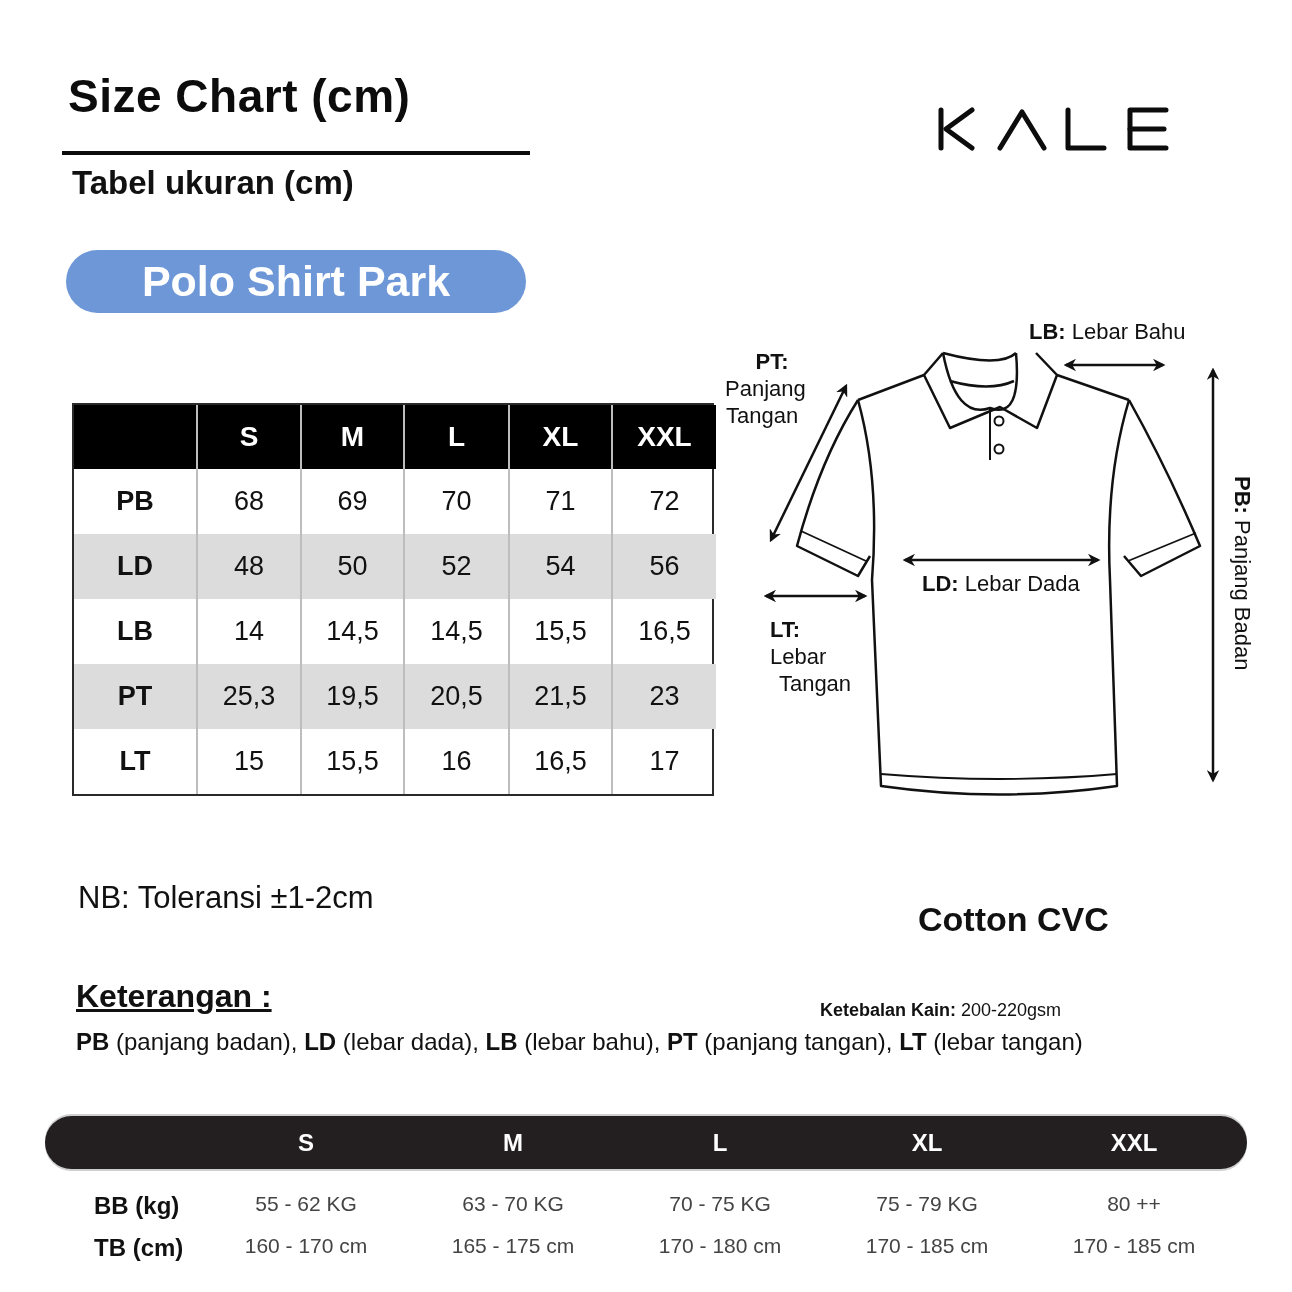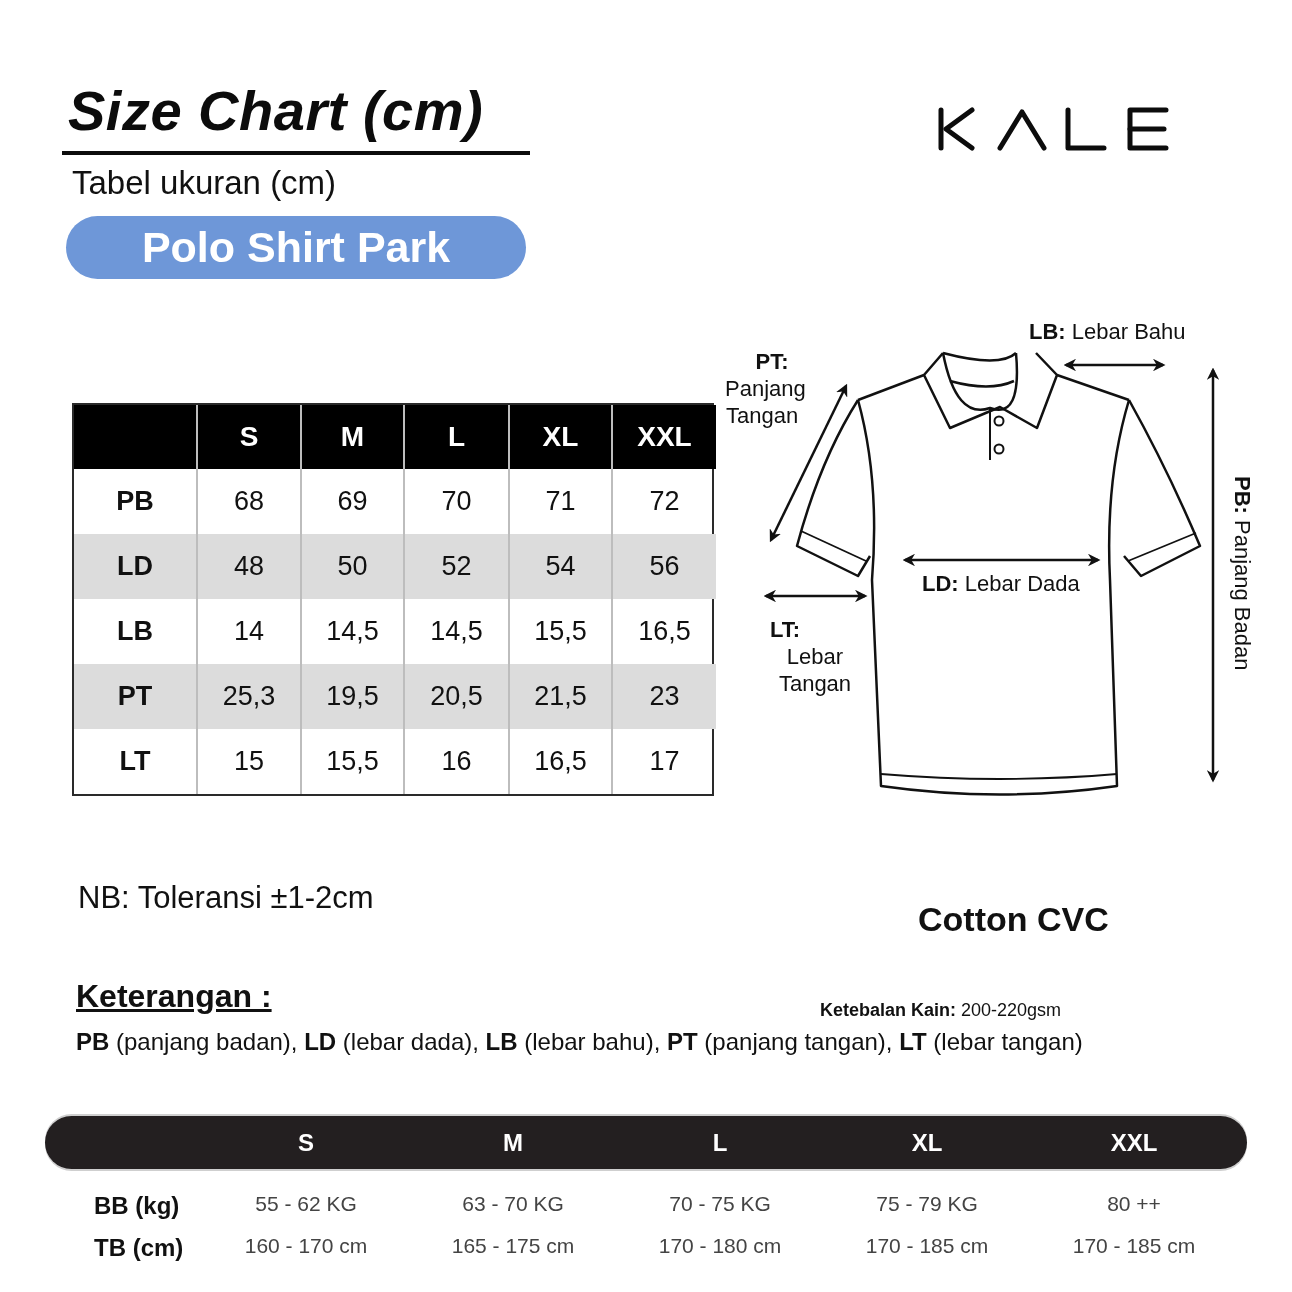--- a/index.html
+++ b/index.html
@@ -2,24 +2,24 @@
 <html><head>
 <meta charset="utf-8">
 <style>
   * { box-sizing: border-box; margin: 0; padding: 0; }
   html, body { width: 1292px; height: 1292px; background: #ffffff; overflow: hidden; }
   body { position: relative; font-family: "Liberation Sans", "DejaVu Sans", sans-serif; color: #111; }
 
   .abs { position: absolute; }
 
   
-  .title { left: 68px; top: 78px; font-size: 56px; font-weight: 700; font-style: italic; letter-spacing: 0.5px; color: #0c0c0c; white-space: nowrap; }
+  .title { left: 68px; top: 69px; font-size: 46px; font-weight: 700; letter-spacing: 0.5px; color: #0c0c0c; white-space: nowrap; }
   .title-rule { left: 62px; top: 151px; width: 468px; height: 4px; background: #0c0c0c; }
-  .subtitle { left: 72px; top: 164px; font-size: 33px; color: #111; white-space: nowrap; }
-  .pill { left: 66px; top: 216px; width: 460px; height: 63px; border-radius: 32px; background: #6e97d8; color: #fff; font-size: 43px; font-weight: 700; display: flex; align-items: center; justify-content: center; white-space: nowrap; }
+  .subtitle { left: 72px; top: 164px; font-size: 33px; color: #111; white-space: nowrap; font-weight: bold; }
+  .pill { left: 66px; top: 250px; width: 460px; height: 63px; border-radius: 32px; background: #6e97d8; color: #fff; font-size: 43px; font-weight: 700; display: flex; align-items: center; justify-content: center; white-space: nowrap; }
 
   .logo { left: 936px; top: 106px; width: 236px; height: 46px; }
 
   
   .size-table { left: 72px; top: 403px; width: 642px; height: 393px; border: 2px solid #2a2a2a; }
   .size-table table { width: 100%; height: 100%; border-collapse: collapse; table-layout: fixed; }
   .size-table th { background: #000; color: #fff; font-size: 28px; font-weight: 700; height: 64px; border-left: 2px solid #bdbdbd; text-align: center; }
   .size-table th:first-child { border-left: none; }
   .size-table td { font-size: 27px; text-align: center; border-left: 2px solid #bdbdbd; color: #111; }
   .size-table td:first-child { border-left: none; font-weight: 700; font-size: 27px; }
@@ -180,21 +180,21 @@
 
 <div class="abs lbl" style="left:752px;top:348px;text-align:center;width:40px;"><b>PT:</b></div>
 <div class="abs lbl" style="left:725px;top:375px;">Panjang</div>
 <div class="abs lbl" style="left:726px;top:402px;">Tangan</div>
 
 <div class="abs lbl" style="left:1029px;top:318px;"><b>LB:</b><span> Lebar Bahu</span></div>
 
 <div class="abs lbl" style="left:922px;top:570px;"><b>LD:</b><span> Lebar Dada</span></div>
 
 <div class="abs lbl" style="left:770px;top:616px;width:90px;"><b>LT:</b></div>
-<div class="abs lbl" style="left:770px;top:643px;width:90px;text-align:center;">Lebar</div>
+<div class="abs lbl" style="left:770px;top:643px;width:90px;">Lebar</div>
 <div class="abs lbl" style="left:770px;top:670px;width:90px;text-align:center;">Tangan</div>
 
 <div class="abs lbl vert" style="left:1256px;top:476px;"><b>PB:</b><span> Panjang Badan</span></div>
 
 <div class="abs nb">NB: Toleransi ±1-2cm</div>
 <div class="abs fabric-title">Cotton CVC</div>
 <div class="abs fabric-sub"><b>Ketebalan Kain:</b><span> 200-220gsm</span></div>
 <div class="abs ket-title">Keterangan :</div>
 <div class="abs ket-line">
   <b>PB</b><span> (panjang badan), </span><b>LD</b><span> (lebar dada), </span><b>LB</b><span> (lebar bahu), </span><b>PT</b><span> (panjang tangan), </span><b>LT</b><span> (lebar tangan)</span>

